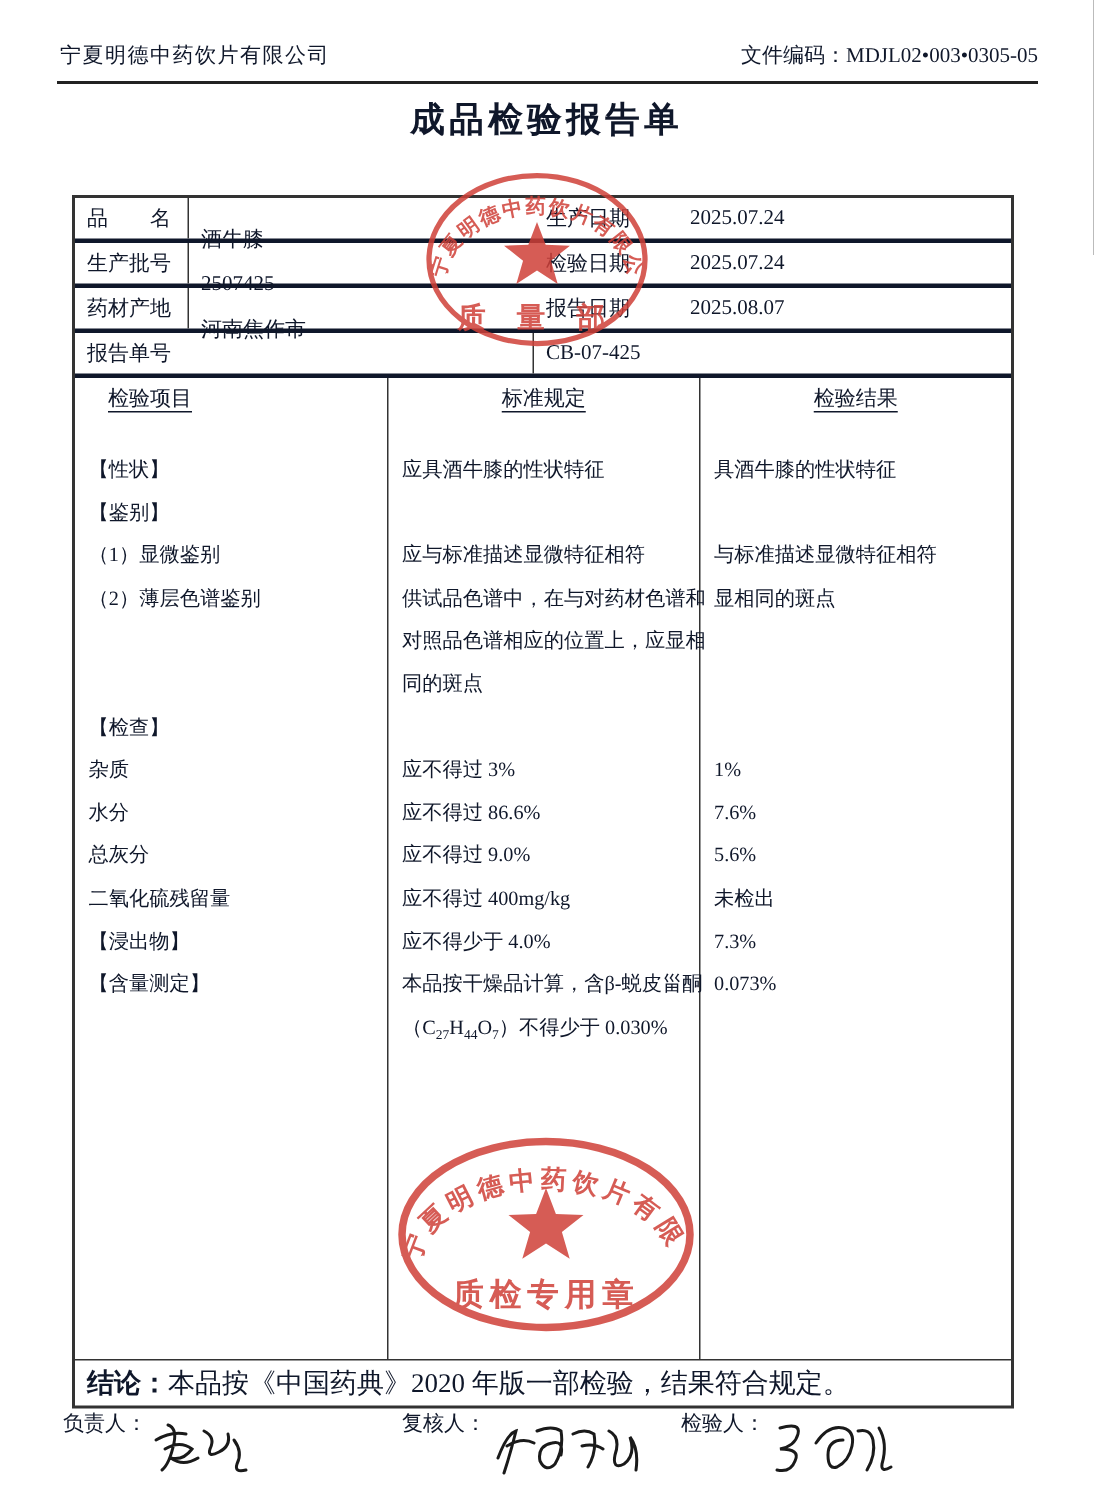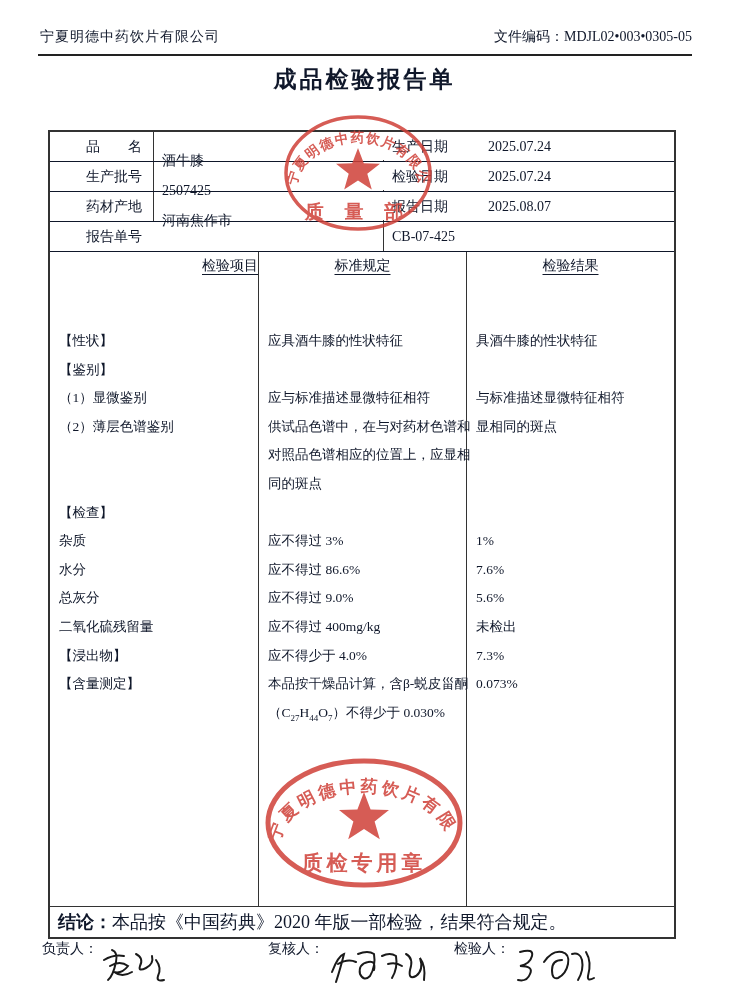--- a/index.html
+++ b/index.html
@@ -10,38 +10,38 @@
   }
   
   .ph-company{position:absolute;left:40px;top:28px;font-size:14px;letter-spacing:1px;}
   .ph-code{position:absolute;right:37px;top:28px;font-size:14px;}
   .ph-rule{position:absolute;left:38px;top:54px;width:654px;height:2px;background:#222;}
   
   .title{position:absolute;left:0;top:64px;width:100%;text-align:center;
     font-size:23px;font-weight:bold;letter-spacing:3px;}
   
   .tbl{position:absolute;left:48px;top:130px;width:628px;border:2px solid #333;box-sizing:border-box;}
-  .irow{display:flex;height:30px;border-bottom:1px solid #0f172a;box-sizing:border-box;font-size:14px;padding-left:28px;}
+  .irow{display:flex;height:30px;border-bottom:3px solid #0f172a;box-sizing:border-box;font-size:14px;}
   .icell{display:flex;align-items:center;box-sizing:border-box;padding-left:8px;}
   .b-r{border-right:1px solid #333;}
   .ilabel{width:76px;}
   .ivalue{width:230px;margin-top:28px;}
   .iright{flex:1;}
   .dlabel{width:96px;}
   .ilabel4{width:306px;}
   .main{display:flex;height:655px;border-bottom:1px solid #333;box-sizing:border-box;font-size:13.5px;}
   .mcol{box-sizing:border-box;padding-top:5px;}
   .mcol1{width:209px;}
   .mcol2{width:208px;}
   .mcol3{flex:1;}
   .mhead{height:20px;font-size:14px;}
   .mhead span{text-decoration:underline;text-underline-offset:4px;}
-  .mh-left{padding-left:9px;text-align:right;}
+  .mh-left{padding-left:22px;}
   .mh-center{text-align:center;}
-  .mbody{margin-top:50px;padding-left:9px;padding-right:4px;}
+  .mbody{margin-top:22px;padding-left:9px;padding-right:4px;}
   .tline{height:28.6px;line-height:28.6px;white-space:nowrap;overflow:visible;}
   sub{font-size:9px;}
   .concl{display:flex;align-items:center;height:30px;font-size:18px;padding-left:8px;box-sizing:border-box;}
   .concl .clabel{font-weight:bold;}
   
   .sigrow{position:absolute;left:40px;top:938px;width:650px;height:55px;font-size:14px;}
   .sigblock{position:absolute;top:2px;display:flex;align-items:flex-start;}
   .sig1{left:2px;} .sig2{left:228px;} .sig3{left:414px;}
   .sigblock svg{margin-top:2px;}
   

